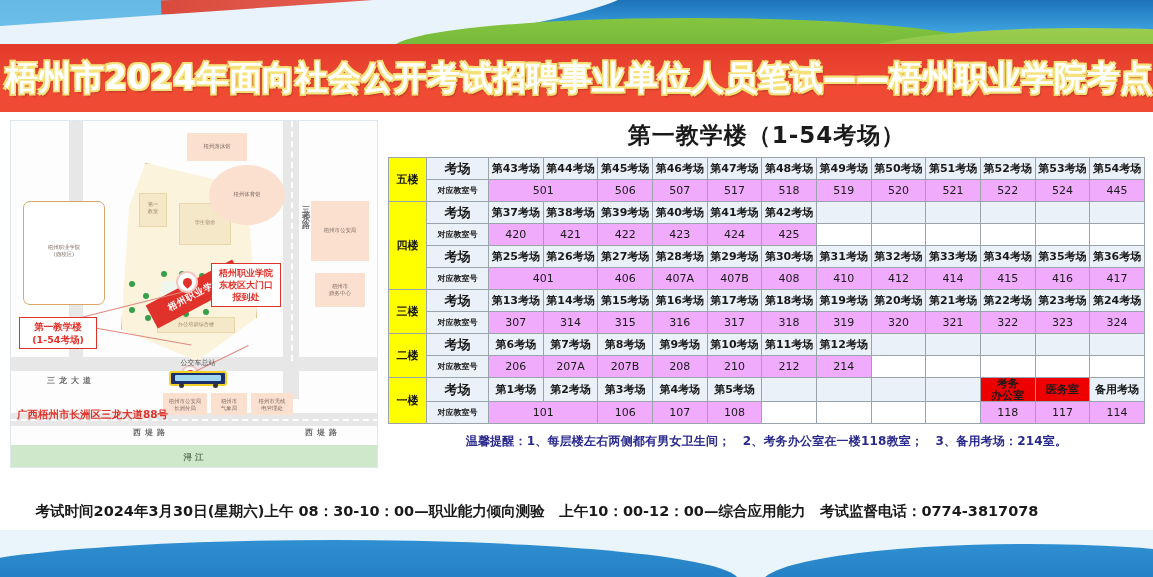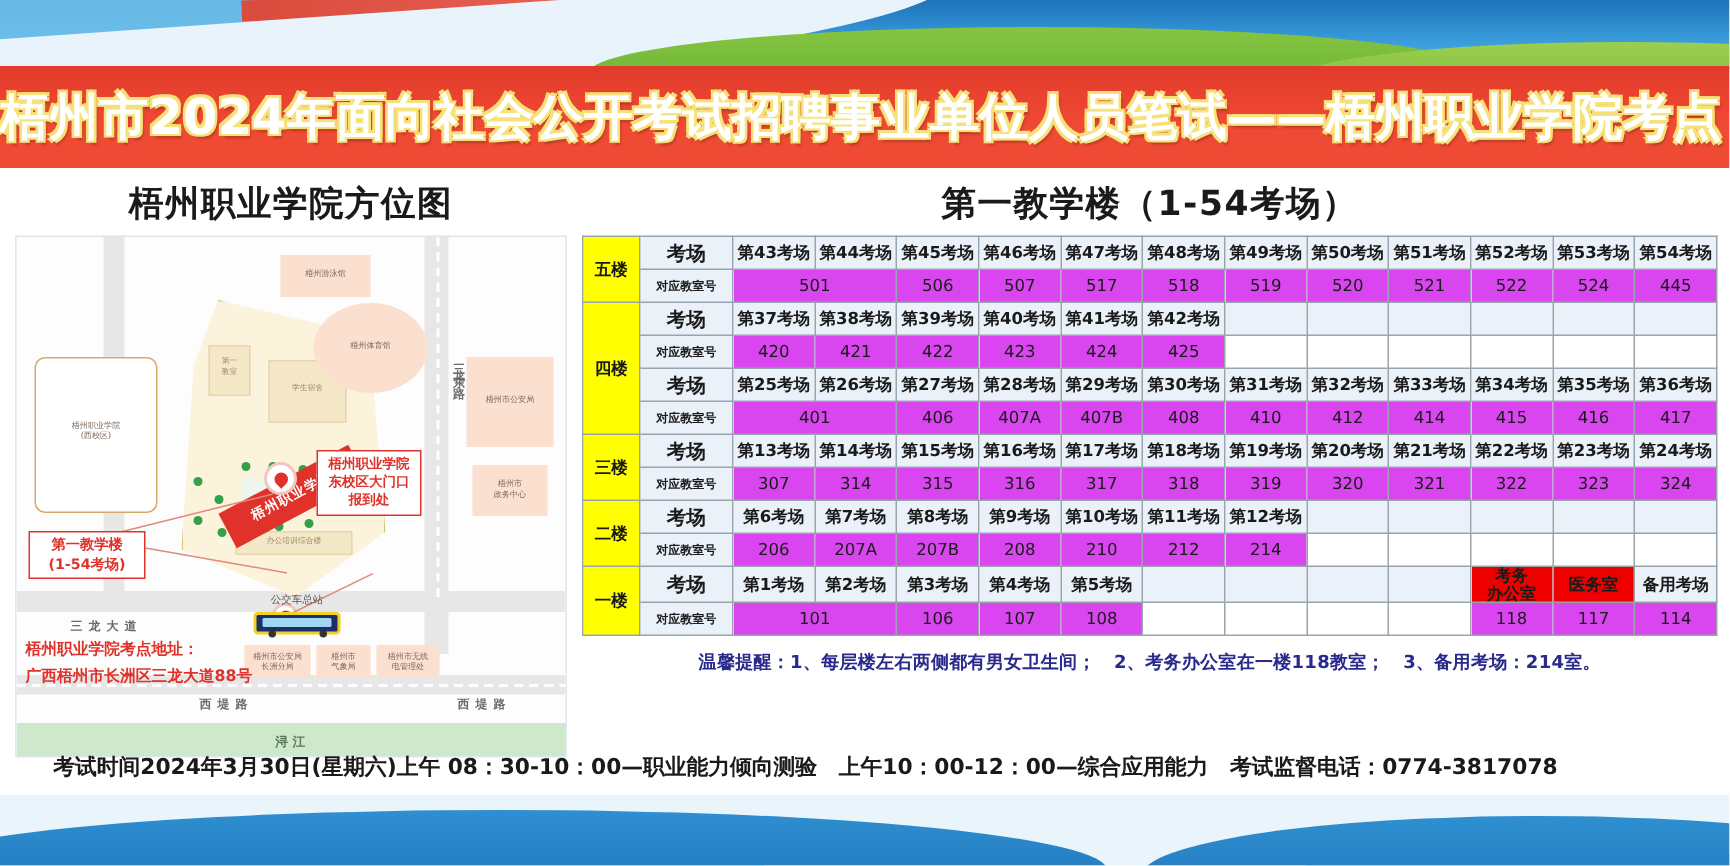--- a/index.html
+++ b/index.html
@@ -36,21 +36,21 @@
   }
   .top-deco .hill-green2 {
     position: absolute; left: 74%; bottom: -40px; width: 40%; height: 58px;
     background: linear-gradient(180deg,#9ccd4e,#6cb838); border-radius: 50% 50% 0 0;
   }
 
   
   .title-band {
     position: absolute; left: 0; top: 44px; width: 1153px; height: 68px;
     background: linear-gradient(180deg,#e03a2a 0%, #e8412f 25%, #f04a33 60%, #ef4a34 100%);
-    display: flex; align-items: center; justify-content: flex-start;
+    display: flex; align-items: center; justify-content: flex-end;
   }
   .title-text {
     font-size: 33px; font-weight: bold; color: #ffffff; letter-spacing: 0px;
     white-space: nowrap;
     text-shadow:
       -1.6px -1.6px 0 #f6e27a, 1.6px -1.6px 0 #f6e27a,
       -1.6px  1.6px 0 #f6e27a, 1.6px  1.6px 0 #f6e27a,
        0 0 2px #f6e27a, 2px 3px 2px rgba(0,0,0,.25);
   }
 
@@ -169,21 +169,21 @@
     width: 38px; background:#ffff00; font-weight:bold; font-size:13px; color:#1a1a1a;
   }
   td.rowlabel {
     width: 62px; background:#eaf1f8; font-weight:bold;
   }
   td.rowlabel.exam { font-size:13px;margin-top:40px; }
   td.rowlabel.room { font-size:8px; }
   td.exam-cell {
     background:#eaf1f8; color:#e0140a; font-weight:bold; font-size:13px;
   }
-  td.room-cell { background:#d946ef; color:#3a3a3a; font-size:9.5px; }
+  td.room-cell { background:#f0abfc; color:#3a3a3a; font-size:9.5px; }
   td.blank-exam { background:#eaf1f8; }
   td.blank-room { background:#ffffff; }
   td.special {
     background:#ee0000; color:#ffffff; font-weight:bold; font-size:12px; line-height:1.05;
   }
   td.special.plain { background:#eaf1f8; color:#1a1a1a; }
   .note {
     margin-top:9px; text-align:center; font-size:12px; font-weight:bold; color:#2a2a8c;
     letter-spacing:.2px;
   }
@@ -226,21 +226,20 @@
   <div class="hill-green2"></div>
 </div>
 
 <div class="title-band">
   <div class="title-text">梧州市2024年面向社会公开考试招聘事业单位人员笔试——梧州职业学院考点</div>
 </div>
 
 <div class="stage">
 
   <div class="map-panel">
-    <div class="map-title">梧州职业学院方位图</div>
     <div class="map-box">
 
       <div class="road-v" style="left:58px;  top:0;   width:14px; height:250px;"></div>
       <div class="road-h" style="left:0;     top:236px; width:368px; height:14px;"></div>
       <div class="road-v" style="left:272px; top:0;   width:16px; height:278px;"></div>
       <div class="road-h" style="left:0;     top:292px; width:368px; height:13px;"></div>
       <div class="road-dash-v" style="left:280px; top:0; height:240px;"></div>
       <div class="road-dash-h" style="left:0; top:298px; width:368px;"></div>
 
       <div class="outline-box" style="left:12px; top:80px; width:82px; height:104px;">
@@ -311,21 +310,20 @@
       <div class="blk" style="left:240px; top:272px; width:42px; height:22px;">
         <div class="blk-label" style="top:5px;">梧州市无线<br>电管理处</div>
       </div>
 
       <div class="road-name-v" style="left:288px; top:78px;">三龙东一路</div>
       <div class="road-name-h" style="left:36px; top:254px;">三龙大道</div>
       <div class="road-name-h" style="left:122px; top:306px;">西堤路</div>
       <div class="road-name-h" style="left:294px; top:306px;">西堤路</div>
 
       <div class="addr-box">
-        <div>梧州职业学院考点地址：</div>
         <div>广西梧州市长洲区三龙大道88号</div>
       </div>
 
       <div class="river"></div>
       <div class="river-label">浔江</div>
     </div>
   </div>
 
   <div class="sched-panel">
     <div class="sched-title">第一教学楼（1-54考场）</div>

